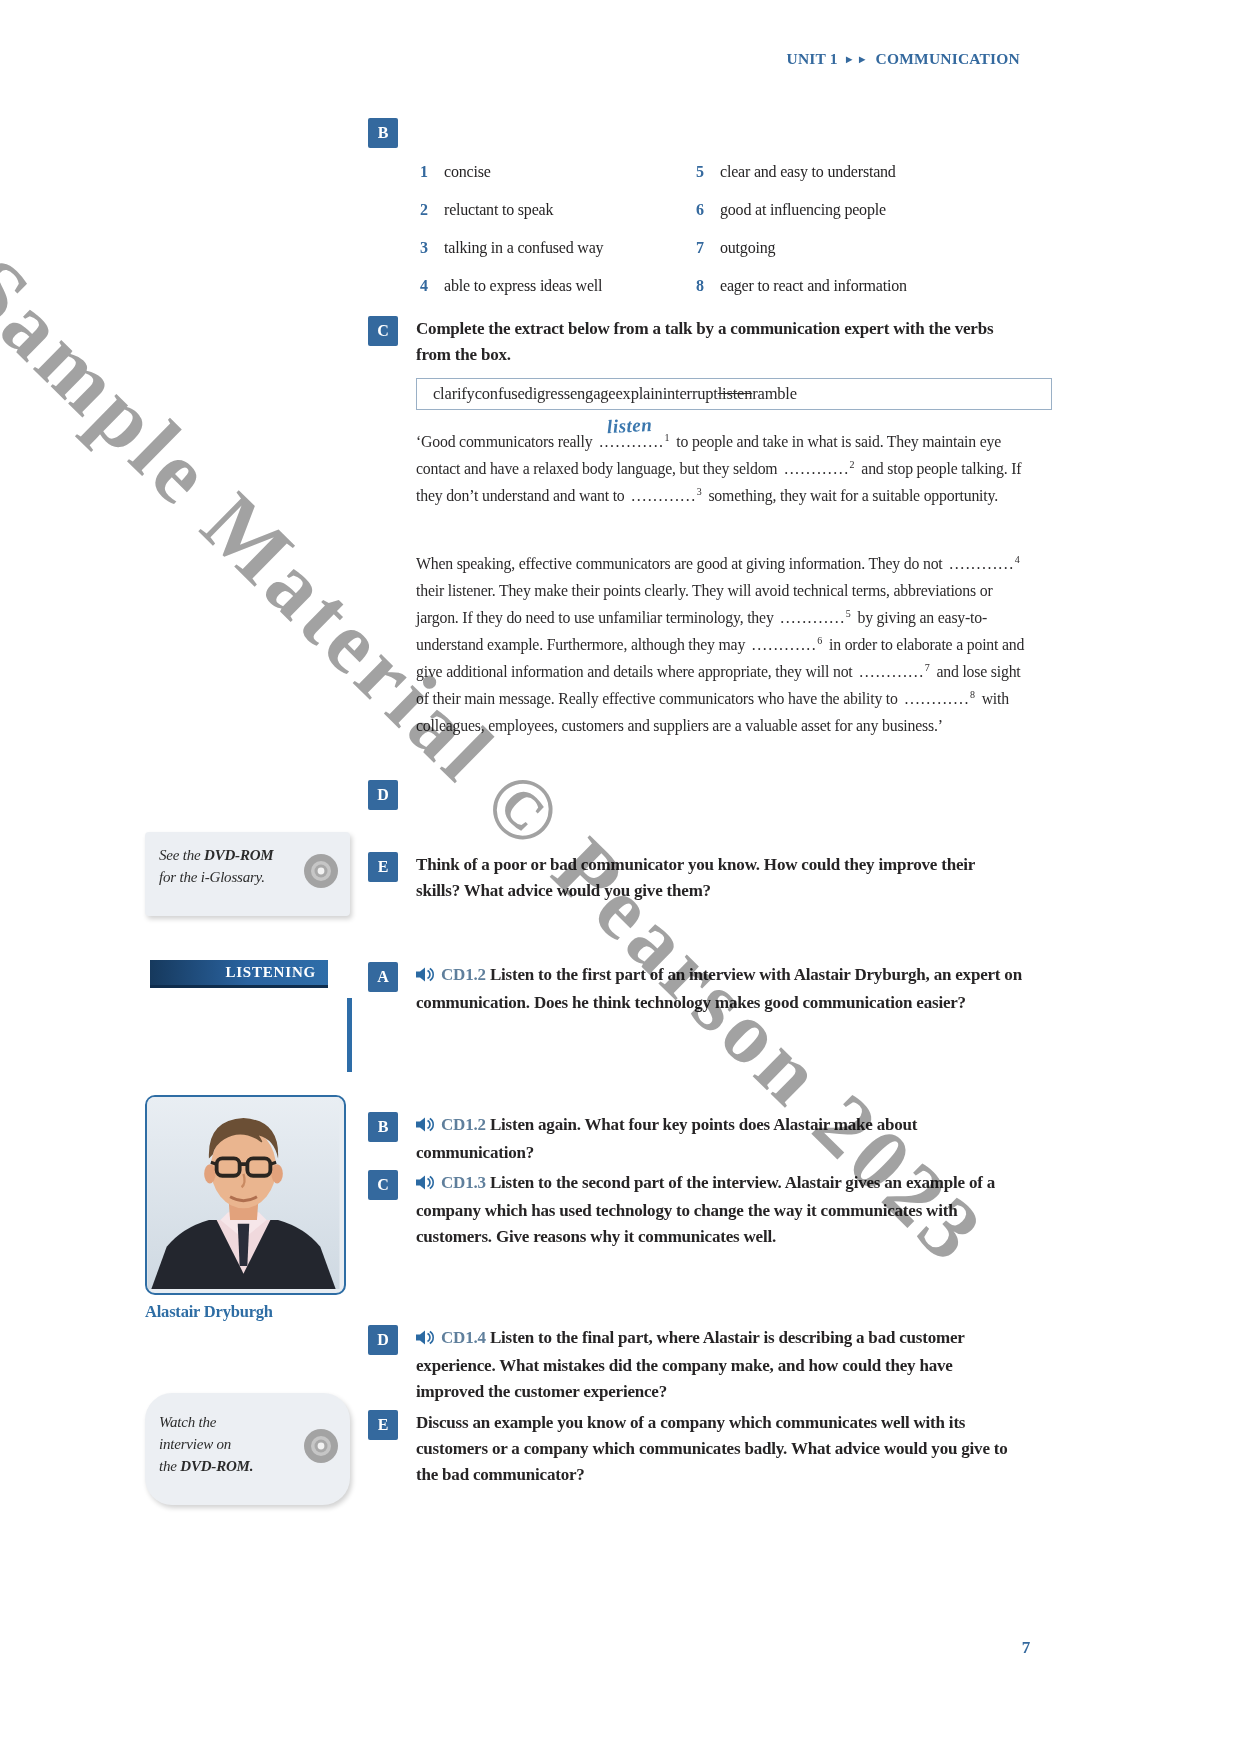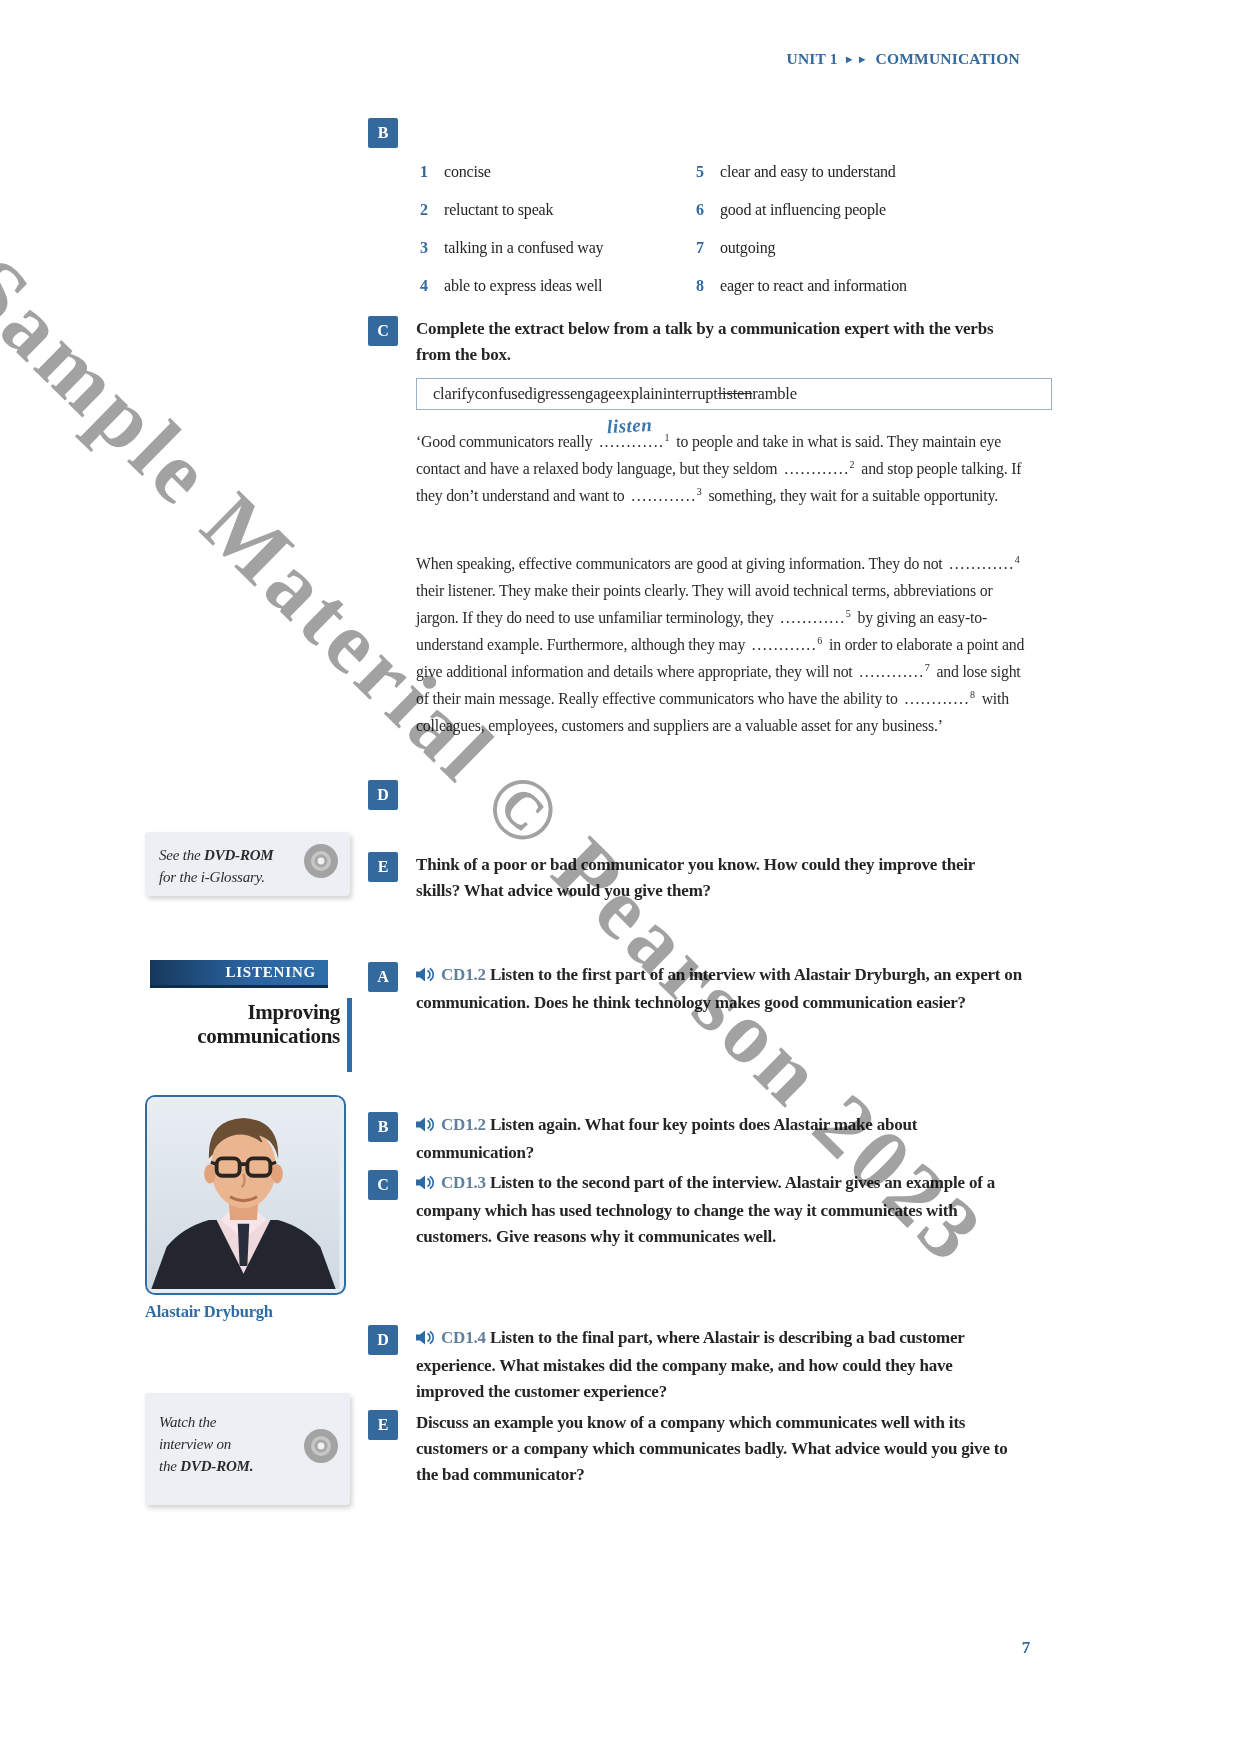--- a/index.html
+++ b/index.html
@@ -166,42 +166,38 @@
     <span class="blank"><span class="dots">............</span><sup>7</sup></span>
     <span>and lose sight of their main message. Really effective communicators who have the ability to</span>
     <span class="blank"><span class="dots">............</span><sup>8</sup></span>
     <span>with colleagues, employees, customers and suppliers are a valuable asset for any business.’</span>
   </div>
 
   <div class="row" style="top:780px;">
     <div class="letter-box">D</div>
   </div>
 
-  <div class="side-box" style="top:832px;height:64px;">
+  <div class="side-box" style="top:832px;height:84px;">
     <div><span>See the </span><b>DVD-ROM</b></div>
     <div>for the i-Glossary.</div>
     <span class="disc"><svg width="38" height="38" viewBox="0 0 38 38">
           <circle cx="19" cy="19" r="17" fill="#a3a3a3"></circle>
           <circle cx="19" cy="19" r="10" fill="#c6c6c6"></circle>
           <circle cx="19" cy="19" r="6.5" fill="#a9a9a9"></circle>
           <circle cx="19" cy="19" r="3.4" fill="#f2f2f2"></circle>
         </svg></span>
   </div>
 
   <div class="row" style="top:852px;">
     <div class="letter-box">E</div>
     <div class="row-body instr">Think of a poor or bad communicator you know. How could they improve their skills? What advice would you give them?</div>
   </div>
 
   <div class="listen-banner">
     <span>LISTENING</span>
-  </div>
-  <div class="listen-title">
-    <div>Improving</div>
-    <div>communications</div>
   </div>
   <div class="title-bar"></div>
 
   <div class="row" style="top:962px;">
     <div class="letter-box">A</div>
     <div class="row-body instr">
       <span class="audio-icon"><svg width="19" height="15" viewBox="0 0 19 15">
             <polygon points="0,4.5 4,4.5 9,0.5 9,14.5 4,10.5 0,10.5" fill="#2b6aa3"></polygon>
             <path d="M11.5 3.5 A4.5 4.5 0 0 1 11.5 11.5" fill="none" stroke="#2b6aa3" stroke-width="1.6"></path>
             <path d="M13.8 1.5 A7 7 0 0 1 13.8 13.5" fill="none" stroke="#2b6aa3" stroke-width="1.6"></path>
@@ -282,21 +278,21 @@
       <line x1="48" y1="35" x2="52" y2="35" stroke="#2a2520" stroke-width="2"></line>
       <line x1="36" y1="35" x2="33" y2="34" stroke="#2a2520" stroke-width="1.6"></line>
       <line x1="64" y1="35" x2="67" y2="34" stroke="#2a2520" stroke-width="1.6"></line>
 
       <path d="M50 40 Q51.5 45 49 47" fill="none" stroke="#c98a62" stroke-width="1.2"></path>
       <path d="M43 52 Q50 56 57 52" fill="none" stroke="#b06f4f" stroke-width="1.5"></path>
     </svg>
   </div>
   <div class="photo-caption">Alastair Dryburgh</div>
 
-  <div class="side-box" style="top:1393px;height:112px;">
+  <div class="side-box" style="top:1393px;height:112px;border-radius:27px;">
     <div style="margin-top:6px;">Watch the</div>
     <div>interview on</div>
     <div><span>the </span><b>DVD-ROM.</b></div>
     <span class="disc"><svg width="38" height="38" viewBox="0 0 38 38">
           <circle cx="19" cy="19" r="17" fill="#a3a3a3"></circle>
           <circle cx="19" cy="19" r="10" fill="#c6c6c6"></circle>
           <circle cx="19" cy="19" r="6.5" fill="#a9a9a9"></circle>
           <circle cx="19" cy="19" r="3.4" fill="#f2f2f2"></circle>
         </svg></span>
   </div>

